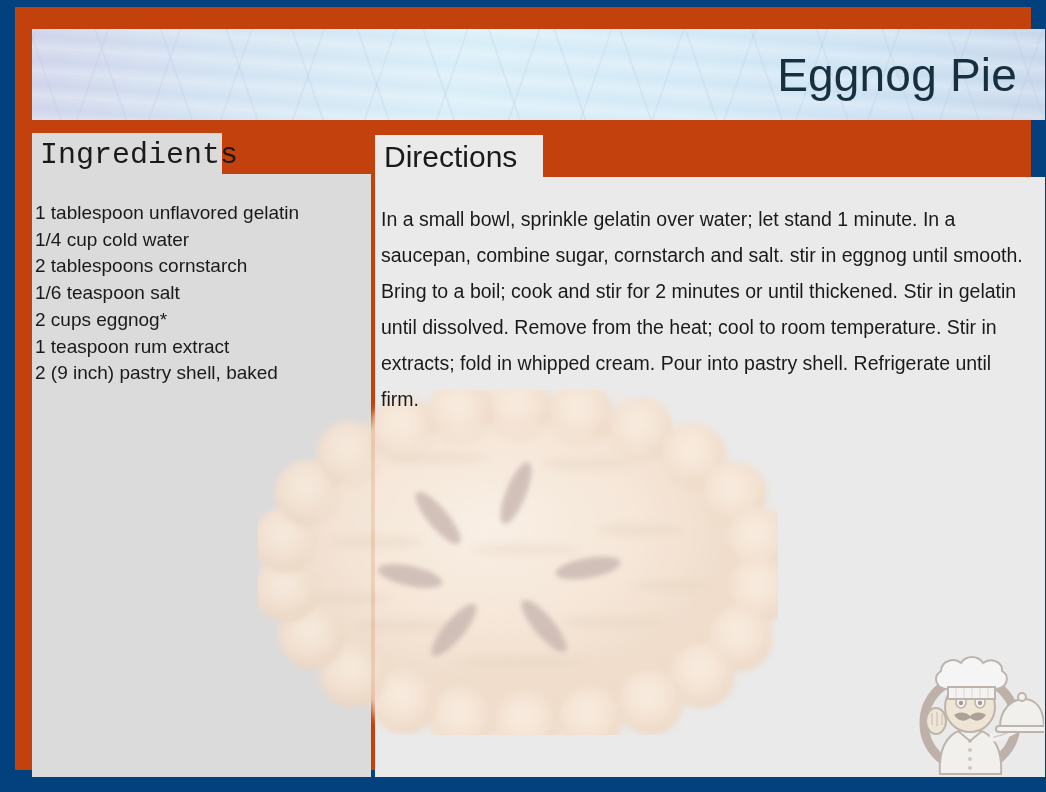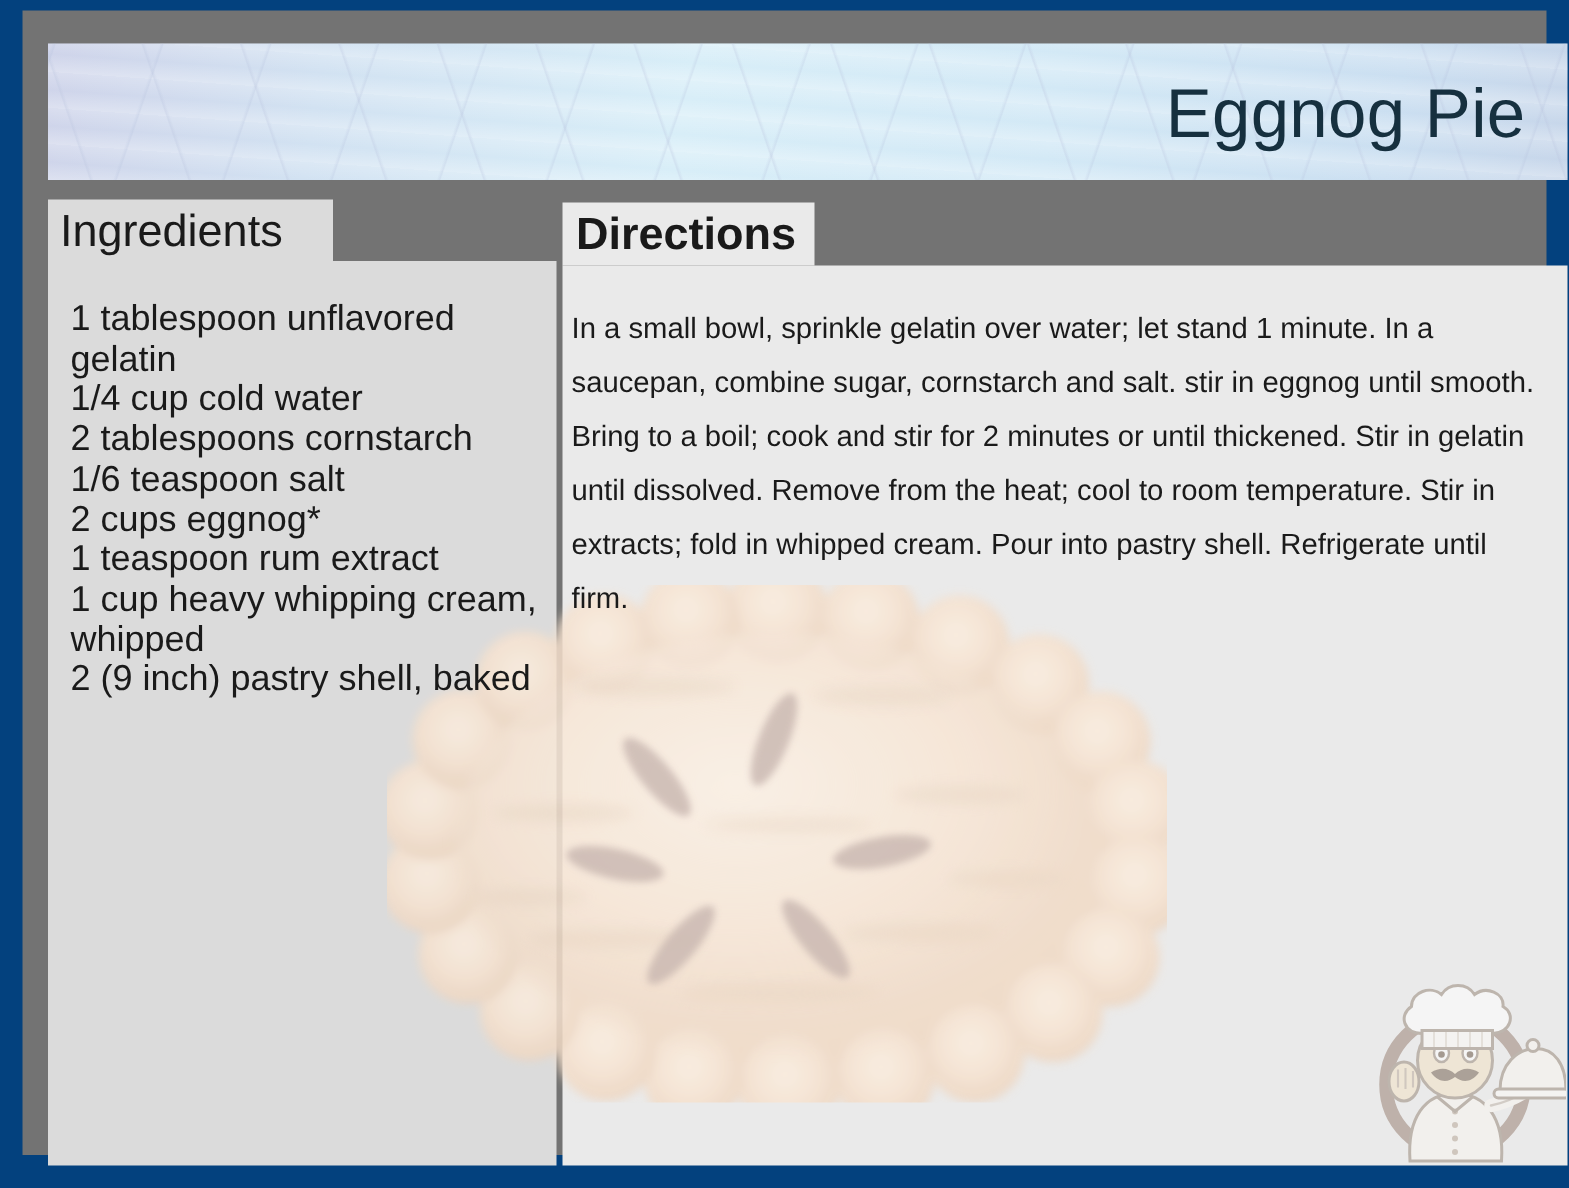--- a/index.html
+++ b/index.html
@@ -19,21 +19,21 @@
     height: 792px;
     background: #03417E;
   }
 
   #inner-page {
     position: absolute;
     left: 15px;
     top: 7px;
     width: 1016px;
     height: 763px;
-    background: #737373;
+    background: #c2410c;
   }
 
   
   #title-banner {
     position: absolute;
     left: 17px;
     top: 22px;
     width: 1013px;
     height: 91px;
     background:
@@ -90,28 +90,29 @@
 
   #ingredients-title {
     position: absolute;
     left: 25px;
     top: 131px;
     font-size: 30px;
     font-weight: 400;
     color: #1A1A1A;
     white-space: nowrap;
     line-height: 34px;
+    font-family: Liberation Mono, monospace;
   }
 
   #ingredients-list {
     position: absolute;
-    left: 32px;
+    left: 20px;
     top: 193px;
     width: 320px;
-    font-size: 24px;
+    font-size: 19px;
     line-height: 26.7px;
     color: #1A1A1A;
     list-style: none;
   }
   #ingredients-list li { white-space: normal; }
 
   
   #directions-panel {
     position: absolute;
     left: 360px;
@@ -128,21 +129,21 @@
     width: 168px;
     height: 42px;
     background: #EAEAEA;
   }
 
   #directions-title {
     position: absolute;
     left: 369px;
     top: 133px;
     font-size: 30px;
-    font-weight: 700;
+    font-weight: 400;
     color: #1A1A1A;
     white-space: nowrap;
     line-height: 34px;
   }
 
   #directions-body {
     position: absolute;
     left: 366px;
     top: 194px;
     width: 645px;
@@ -267,21 +268,20 @@
 
     <div id="ingredients-title">Ingredients</div>
 
     <ul id="ingredients-list">
       <li>1 tablespoon unflavored gelatin</li>
       <li>1/4 cup cold water</li>
       <li>2 tablespoons cornstarch</li>
       <li>1/6 teaspoon salt</li>
       <li>2 cups eggnog*</li>
       <li>1 teaspoon rum extract</li>
-      <li>1 cup heavy whipping cream, whipped</li>
       <li>2 (9 inch) pastry shell, baked</li>
     </ul>
 
     <div id="directions-title">Directions</div>
 
     <div id="directions-body">In a small bowl, sprinkle gelatin over water; let stand 1 minute.  In a saucepan, combine sugar, cornstarch and salt.  stir in eggnog until smooth.  Bring to a boil; cook and stir for 2 minutes or until thickened.  Stir in gelatin until dissolved.  Remove from the heat; cool to room temperature.  Stir in extracts; fold in whipped cream.  Pour into pastry shell.  Refrigerate until firm.</div>
 
     <svg id="chef-logo" viewBox="0 0 136 130" aria-hidden="true">
 
       <circle cx="62" cy="74" r="46" fill="none" stroke="#8B7060" stroke-width="9" opacity="0.85"></circle>

